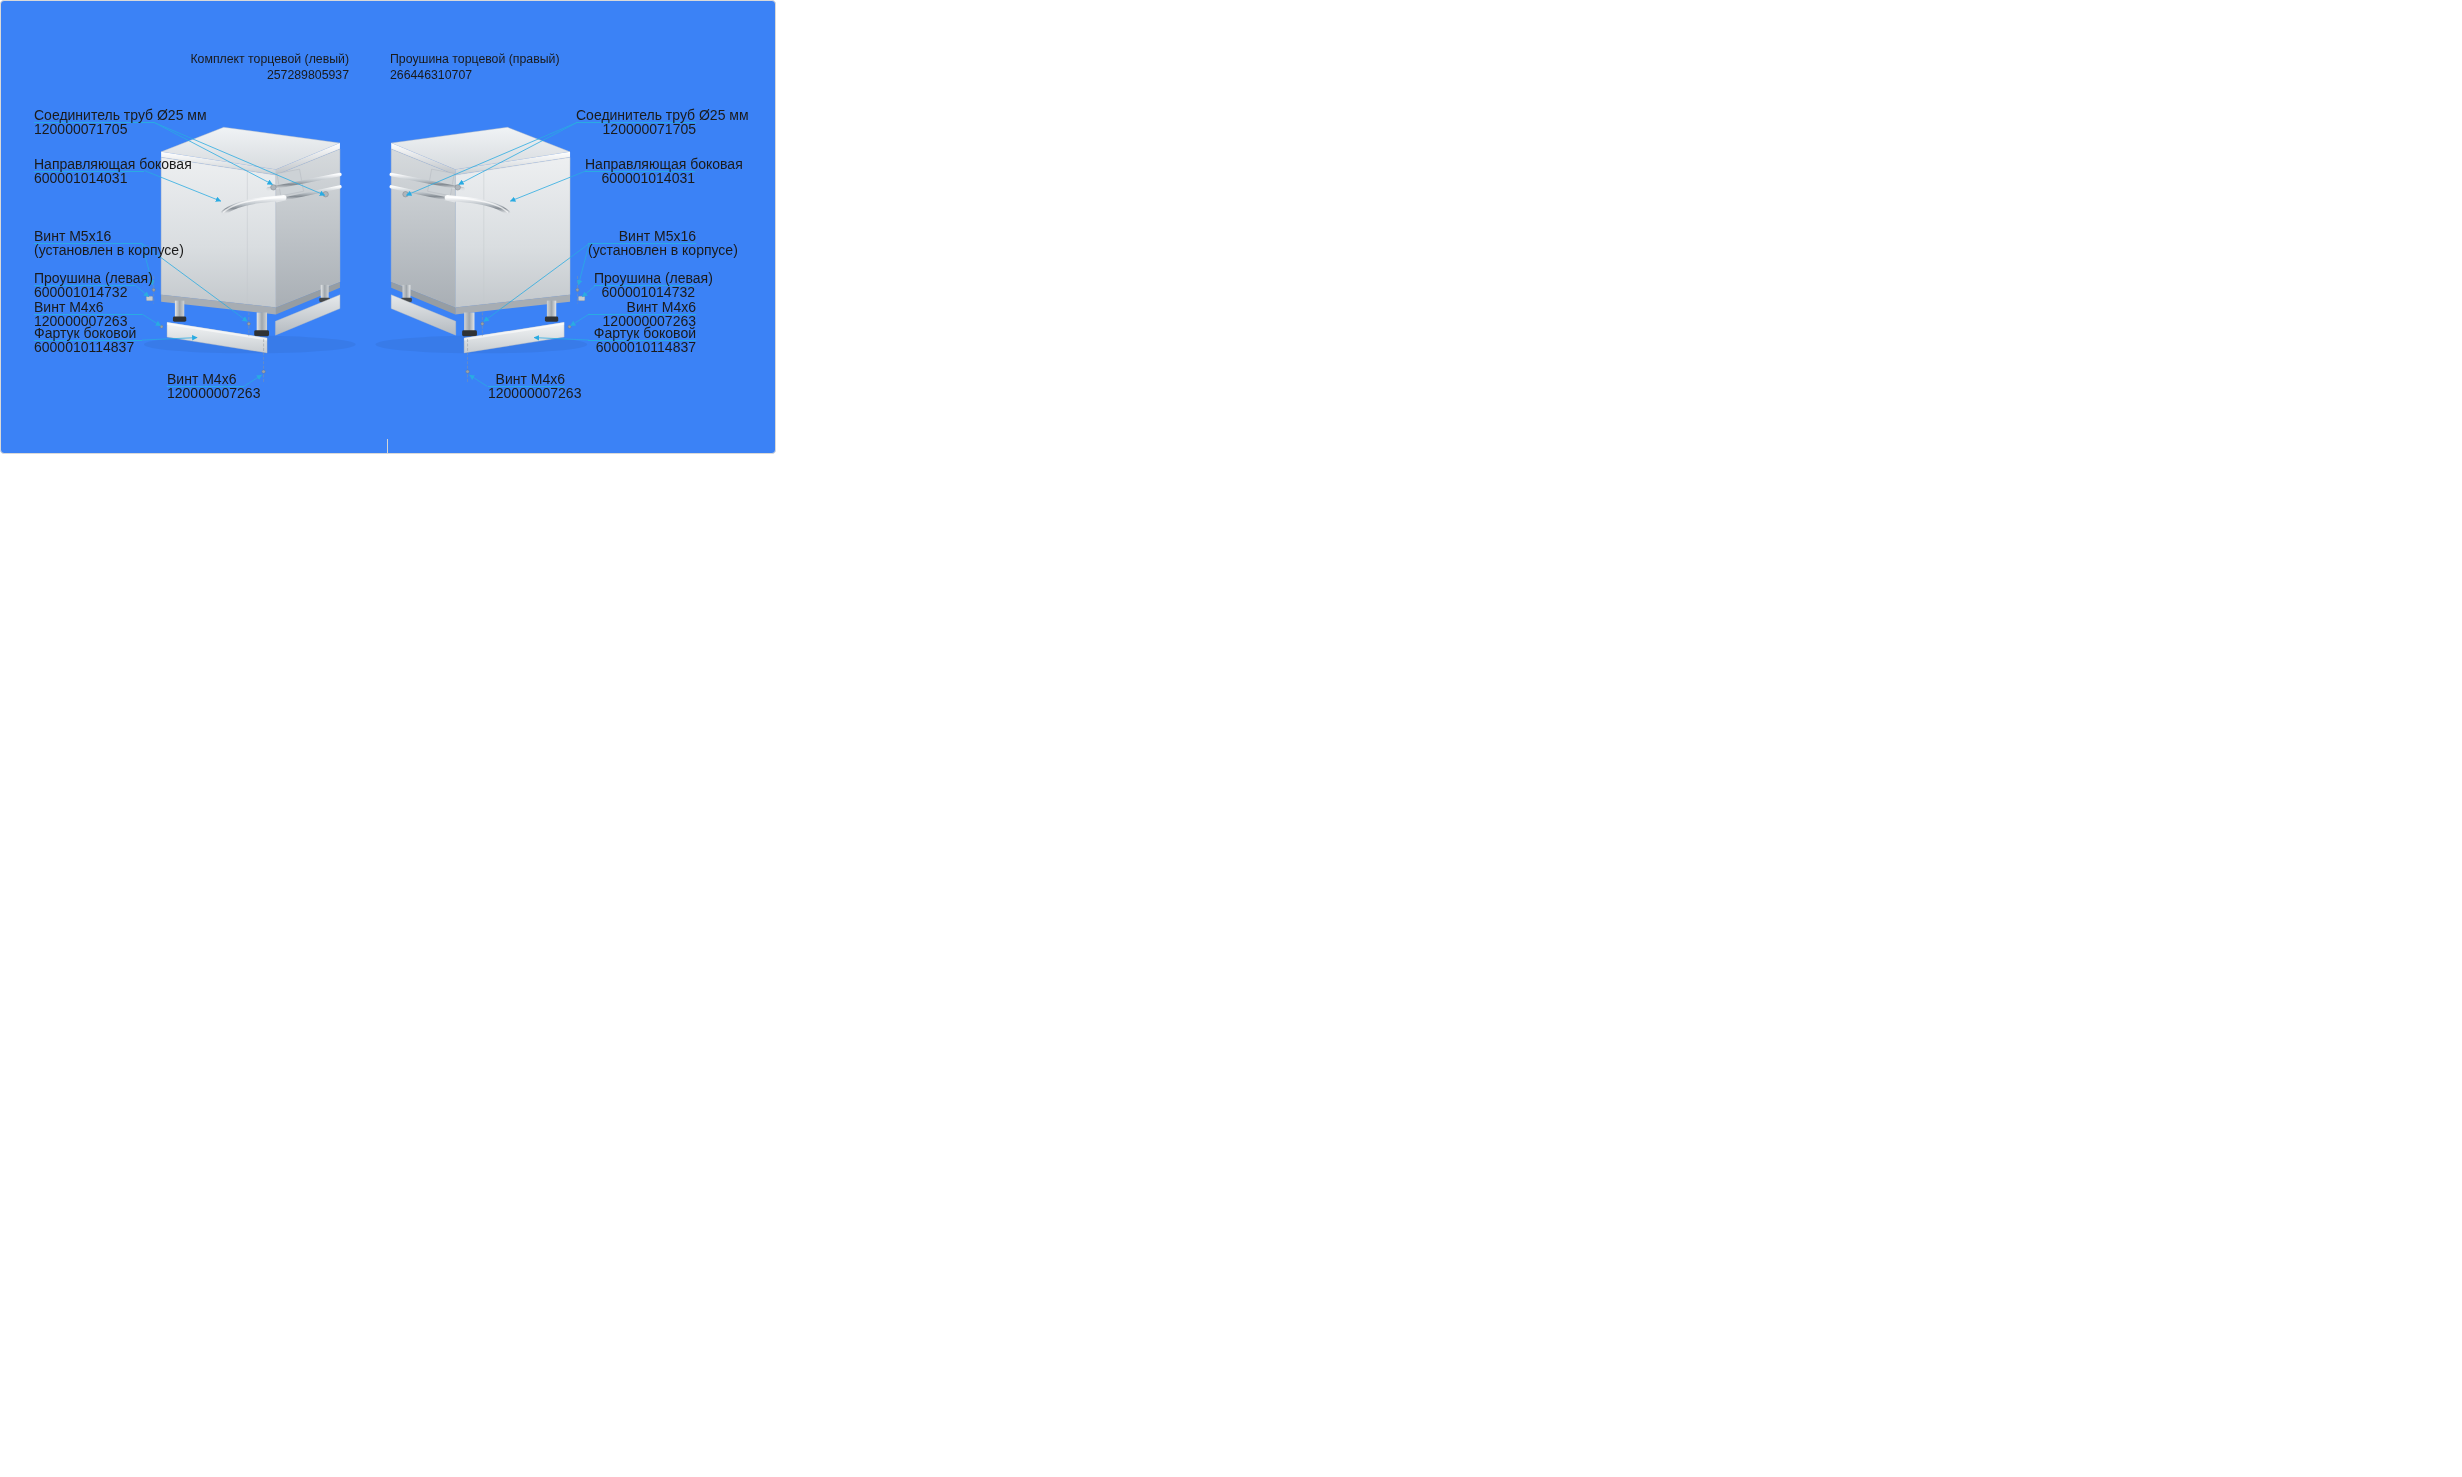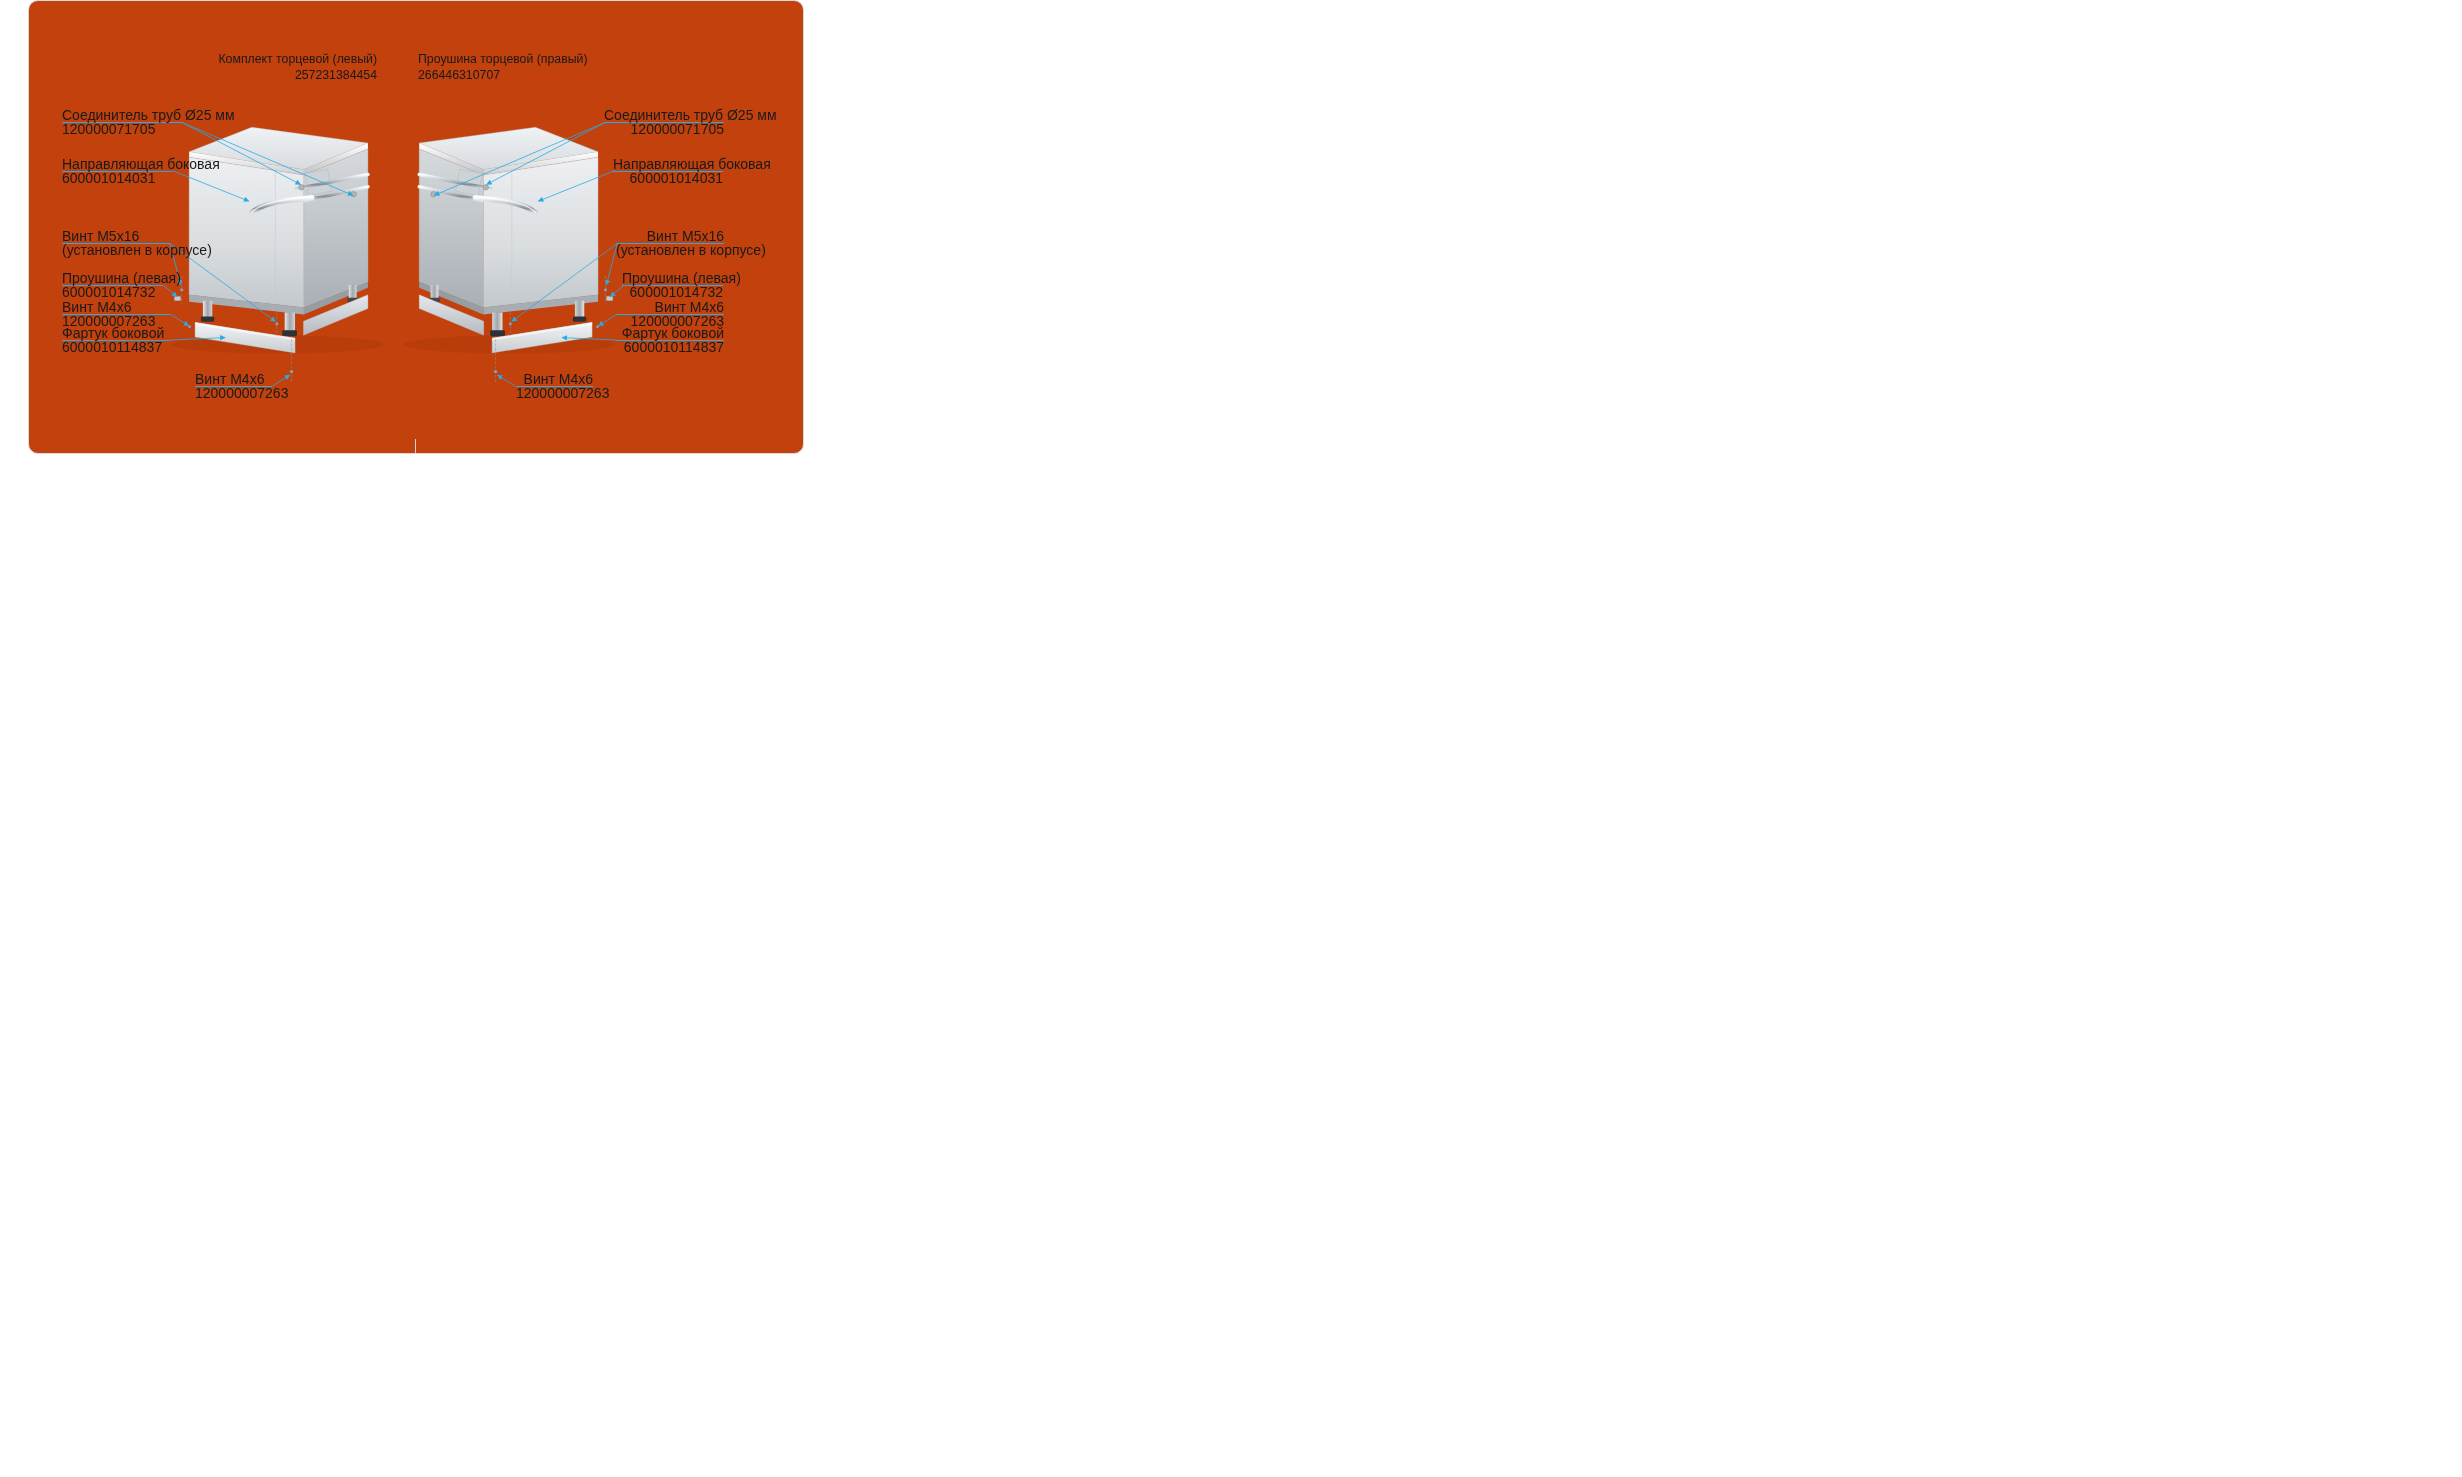--- a/index.html
+++ b/index.html
@@ -5,26 +5,25 @@
   html, body {
     margin: 0;
     padding: 0;
     background: #ffffff;
     font-family: "Liberation Sans", sans-serif;
   }
   .canvas {
     position: relative;
     width: 774px;
     height: 452px;
-    background: #c2410c;
+    background: #3b82f6;
     border: 0.5px solid #d9d9d9;
-    border-radius: 10px;
+    border-radius: 4px;
     overflow: hidden;
     color: #1a1a1a;
-    margin-left: 28px;
   }
   svg.scene {
     position: absolute;
     left: 0; top: 0;
     width: 774px; height: 452px;
   }
   .title {
     position: absolute;
     font-size: 12.3px;
     line-height: 16.3px;
@@ -184,21 +183,21 @@
       <path d="M1194,492 L980,650" marker-end="url(#arrow)"></path>
       <path d="M1207,577 L1180,600" marker-end="url(#arrow)"></path>
       <path d="M1194,635 L1156,659" marker-end="url(#arrow)"></path>
       <path d="M1194,688 L1082,683" marker-end="url(#arrow)"></path>
       <path d="M987,782 L951,759" marker-end="url(#arrow)"></path>
     </g>
   </svg>
 
   <div class="title right-align" style="left:148px; top:50px; width:200px;">
     <div>Комплект торцевой (левый)</div>
-    <div>257231384454</div>
+    <div>257289805937</div>
   </div>
   <div class="title" style="left:389px; top:50px; width:207px;">
     <div>Проушина торцевой (правый)</div>
     <div>266446310707</div>
   </div>
 
   <div class="callout" style="left:33px; top:109px; width:120px;">
     <div>Соединитель труб Ø25 мм</div>
     <div class="rule"></div>
     <div>120000071705</div>

